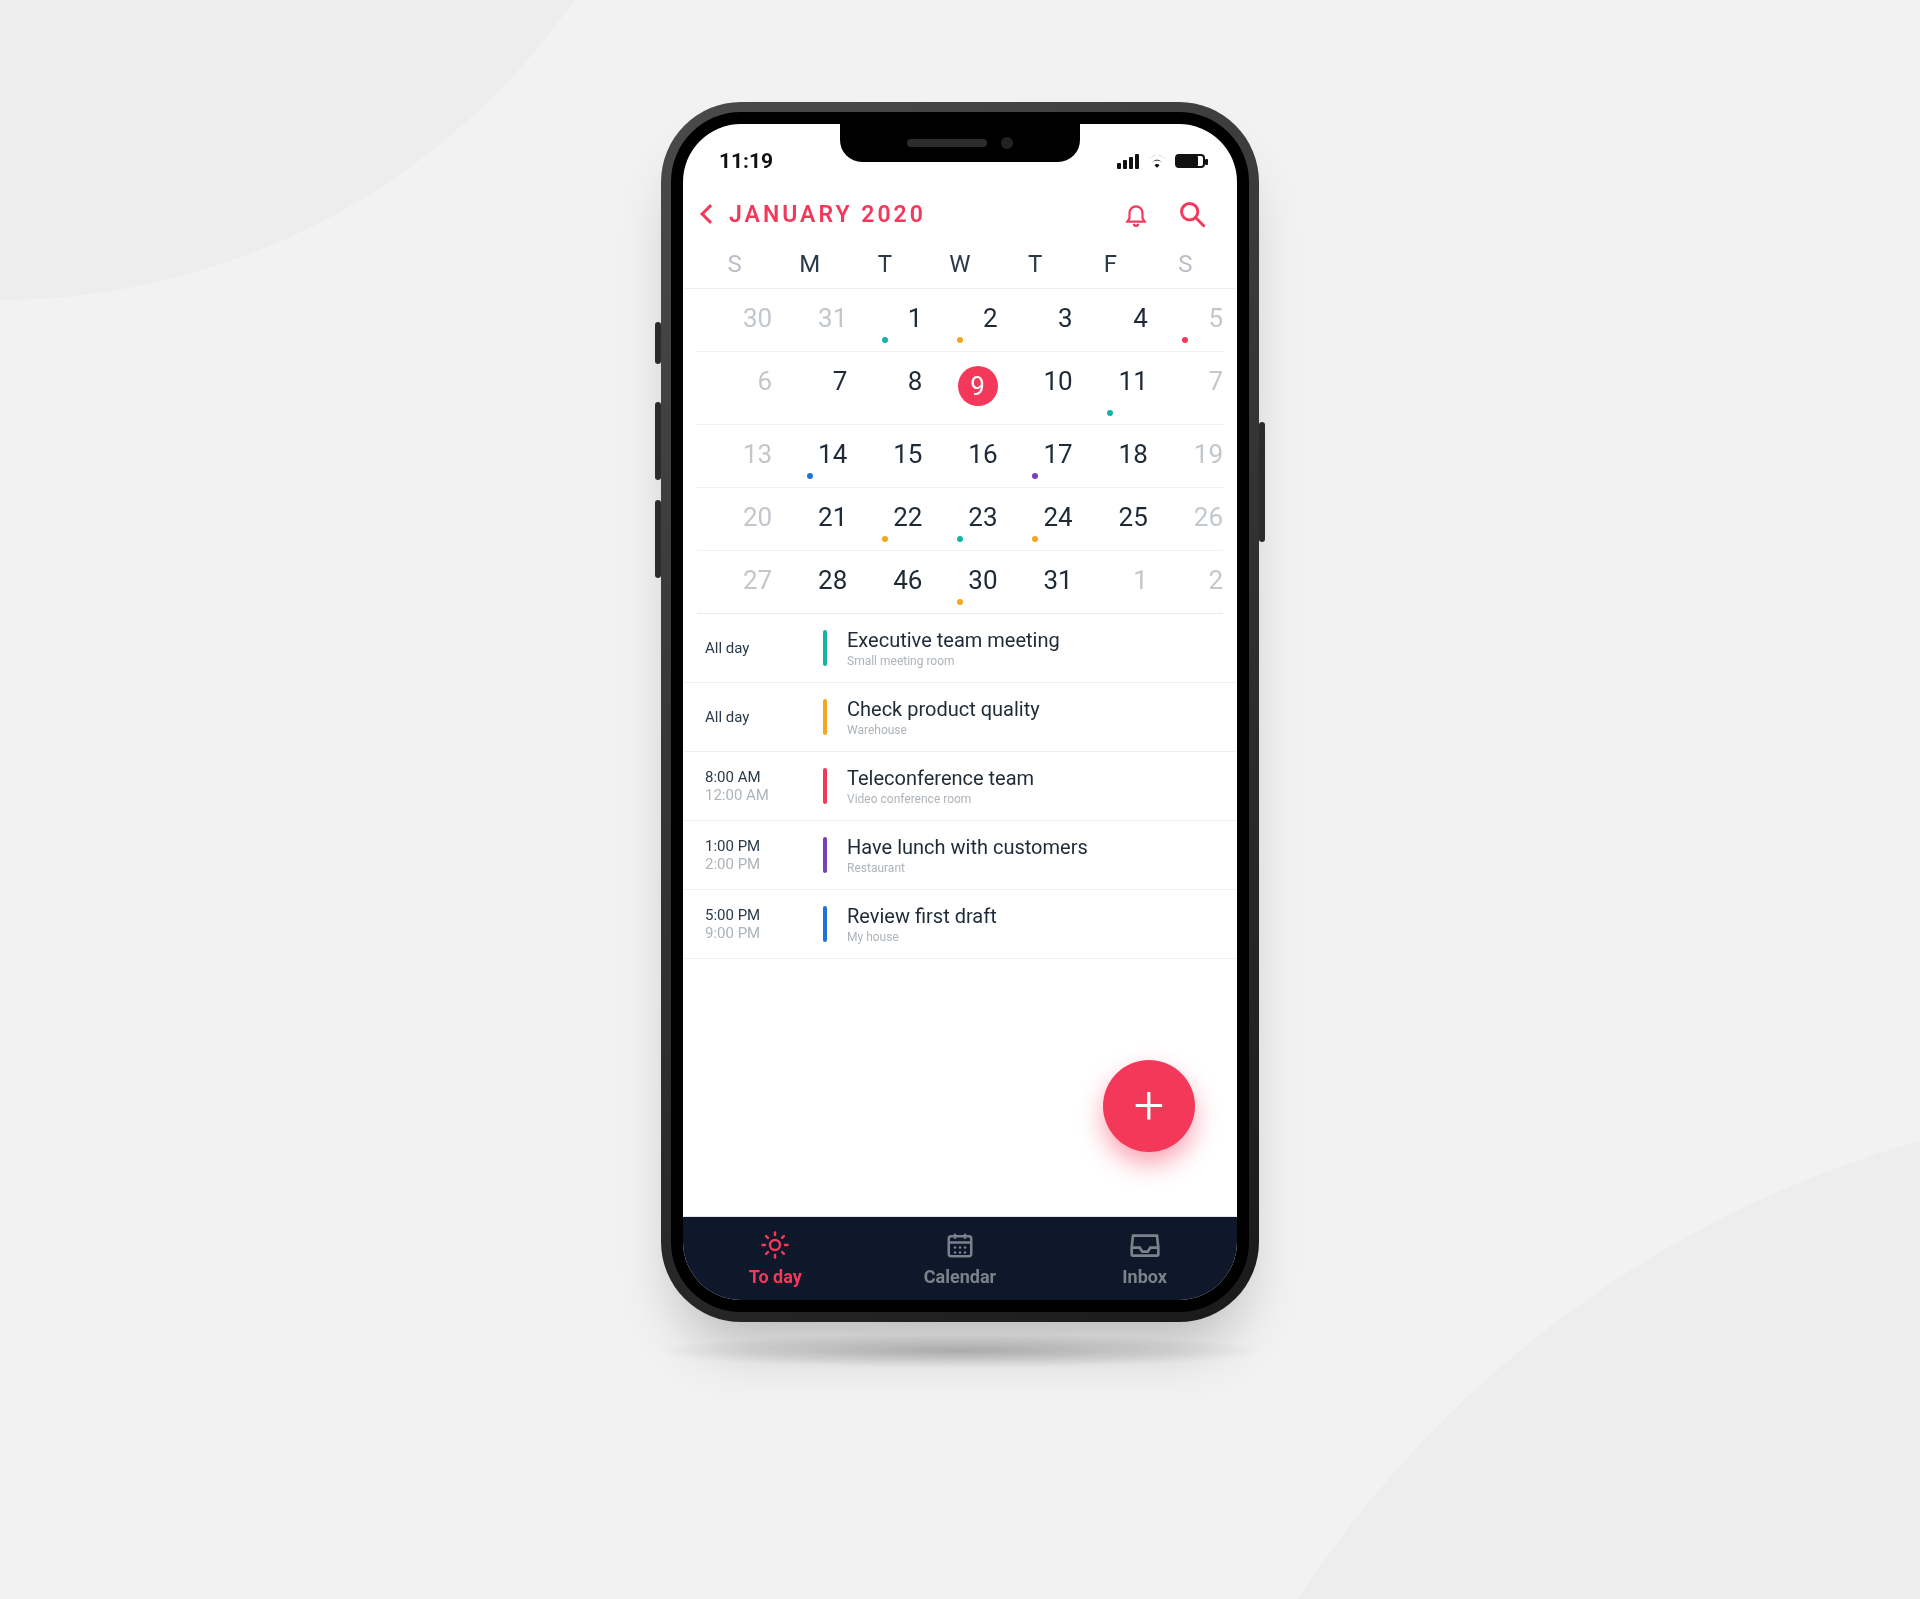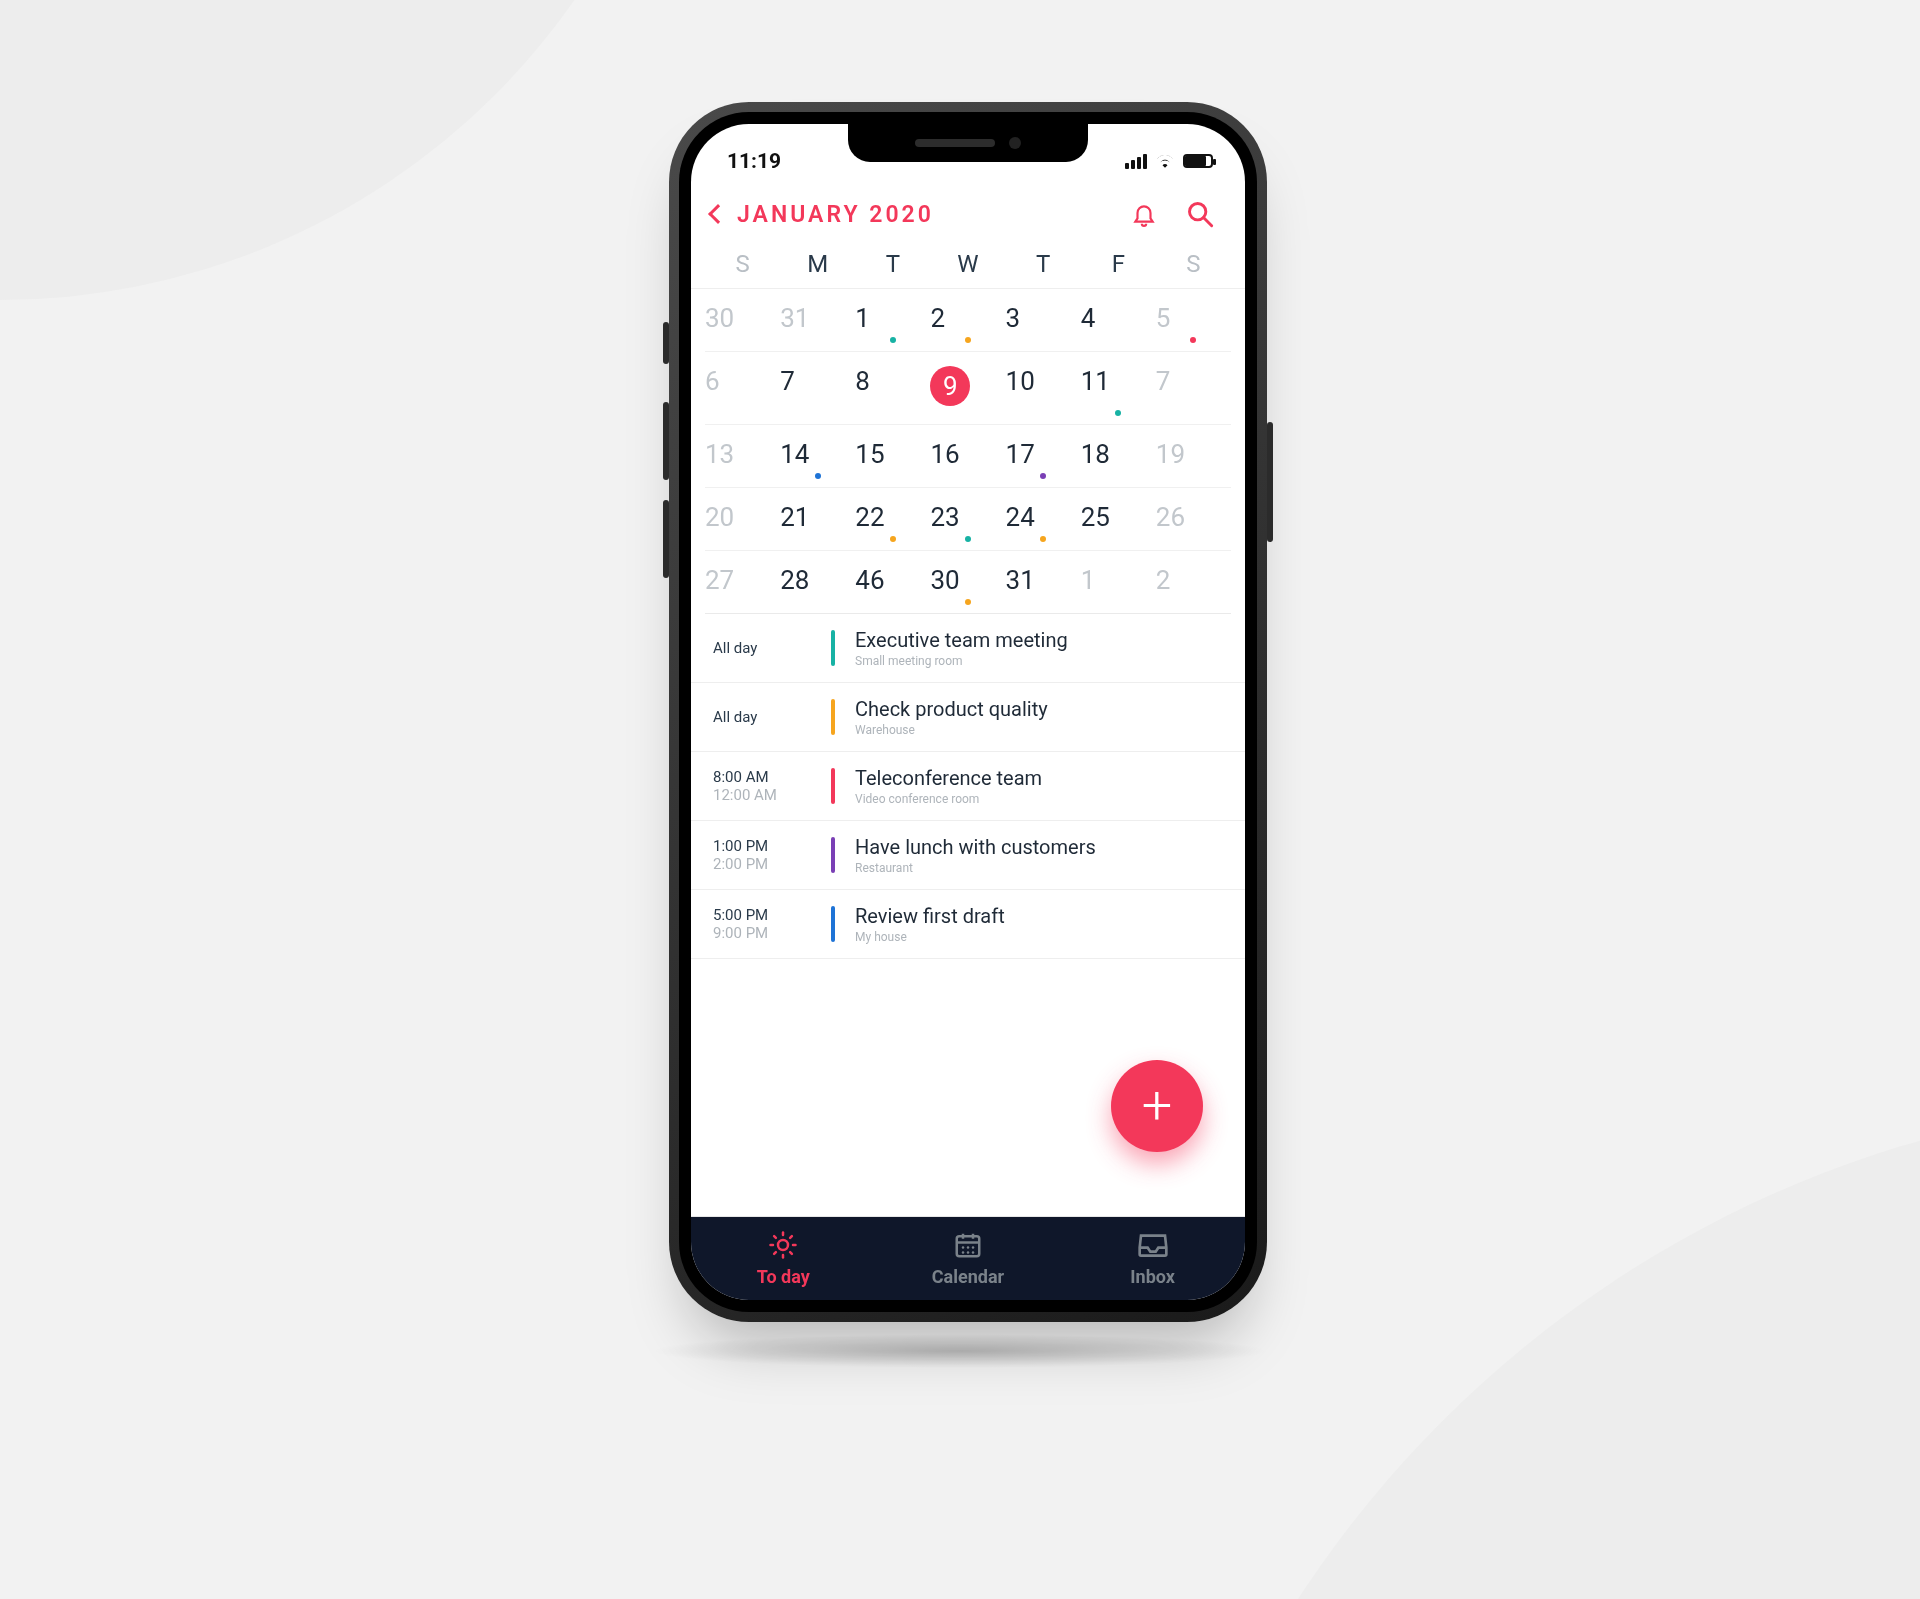--- a/index.html
+++ b/index.html
@@ -33,21 +33,20 @@
     top: 102px;
     left: 50%;
     transform: translateX(-50%);
     width: 598px;
     height: 1220px;
     border-radius: 80px;
     background: linear-gradient(145deg,#4a4a4a,#1a1a1a);
     padding: 10px;
     box-shadow: 0 40px 60px -20px rgba(0,0,0,.25);
     z-index: 2;
-    margin-left: 8px;
   }
   .phone-inner {
     width: 100%; height: 100%;
     border-radius: 70px;
     background: #000;
     padding: 12px;
   }
   .screen {
     width: 100%; height: 100%;
     border-radius: 58px;
@@ -112,21 +111,21 @@
     display:grid; grid-template-columns: repeat(7,1fr);
     padding: 4px 14px 10px; border-bottom: 1px solid #eee;
   }
   .weekdays div { text-align:center; font-size: 24px; color:#2a3a4a; }
   .weekdays div.dim { color:#b9bfc5; }
 
   
   .cal { padding: 0 14px; }
   .cal-row { display:grid; grid-template-columns: repeat(7,1fr); border-bottom:1px solid #f0f0f0; }
   .cal-row:last-child { border-bottom: 1px solid #eaeaea; }
-  .day { position:relative; text-align:left; padding: 14px 0 18px; font-size: 26px; color:#1f2a37; cursor:pointer;text-decoration:underline; }
+  .day { position:relative; text-align:right; padding: 14px 0 18px; font-size: 26px; color:#1f2a37; cursor:pointer;text-decoration:underline; }
   .day.dim { color:#c2c7cc; }
   .day .dot { position:absolute; left:50%; transform:translateX(-50%); bottom:8px; width:6px; height:6px; border-radius:50%; }
   .dot-teal{background:#17b2a4}.dot-orange{background:#f6a51e}.dot-blue{background:#1e73d6}
   .dot-purple{background:#7a3fb5}.dot-pink{background:#f3385a}
   .day.selected span {
     display:inline-flex; width:40px; height:40px; align-items:center; justify-content:center;
     background:#f3385a; color:#fff; border-radius:50%;
   }
   .day span { display:inline-block; }
 

